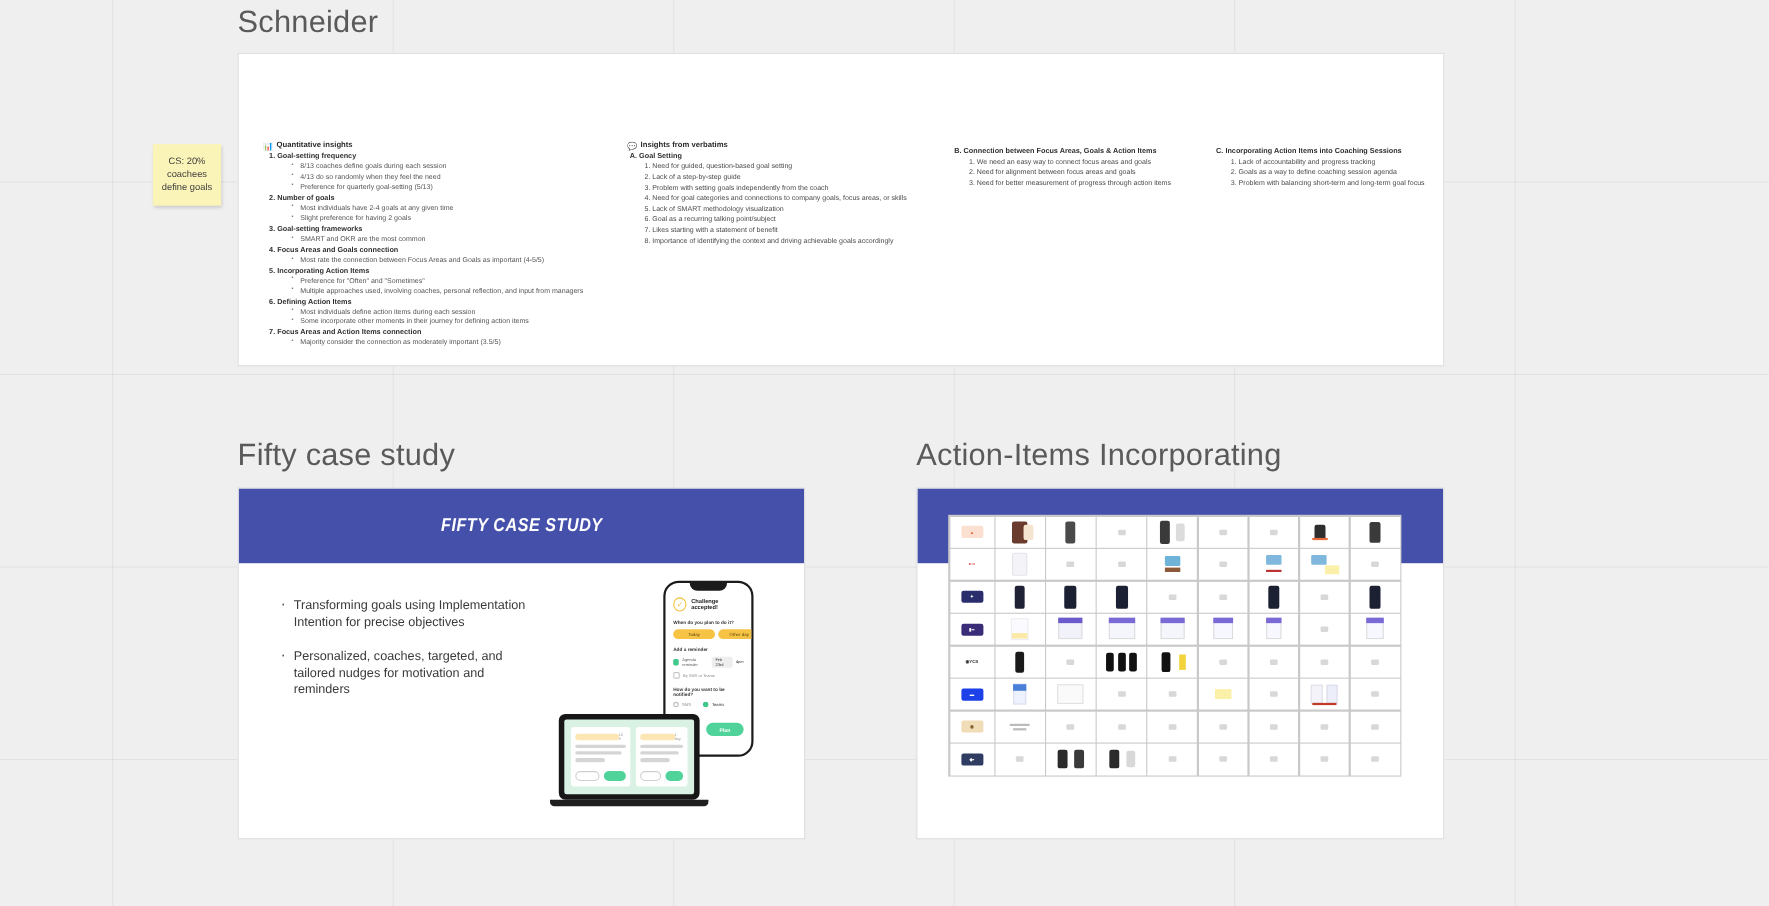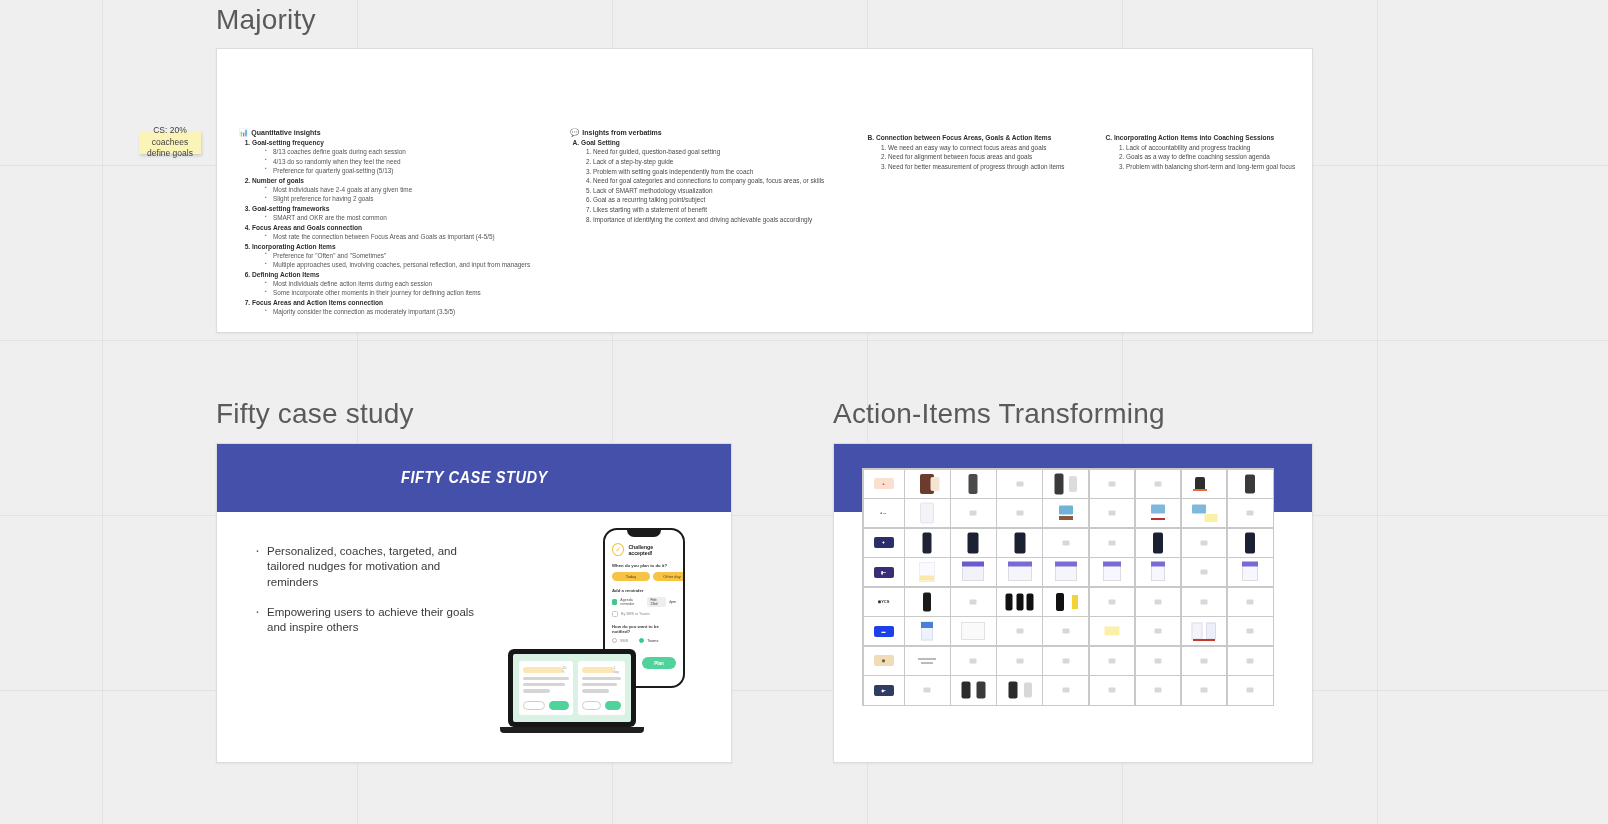--- a/index.html
+++ b/index.html
@@ -195,25 +195,25 @@
     width: 20px; height: 11px; border-radius: 2px;
     display:flex; align-items:center; justify-content:center;
     font-size: 4px; color:#fff; font-weight:700; overflow:hidden;
   }
 </style>
 </head>
 <body>
 
 <div id="canvas">
 
-  <div class="board-title" style="left:216px; top:4px;">Majority</div>
+  <div class="board-title" style="left:216px; top:4px;">Schneider</div>
   <div class="board-title" style="left:216px; top:398px;">Fifty case study</div>
-  <div class="board-title" style="left:833px; top:398px;">Action-Items Transforming</div>
-
-  <div class="sticky" style="left:139px; top:131px; width:62px; height:23px;">
+  <div class="board-title" style="left:833px; top:398px;">Action-Items Incorporating</div>
+
+  <div class="sticky" style="left:139px; top:131px; width:62px; height:56px;">
     <span>CS: 20% coachees define goals</span>
   </div>
 
   <div class="frame" style="left:216px; top:48px; width:1097px; height:285px;">
 
 
     <div class="ins-body" style="top:70px; height:215px;">
 
       <div class="ins-col" style="left:22px; width:320px;">
         <div class="ins-head">
@@ -312,22 +312,22 @@
     </div>
   </div>
 
   <div class="frame" style="left:216px; top:443px; width:516px; height:320px;">
 
     <div class="frame-header" style="height:68px;">
       <span style="font-size:17px;">FIFTY CASE STUDY</span>
     </div>
 
     <ul class="fcs-bullets" style="top:100px;">
+      <li>Transforming goals using Implementation Intention for precise objectives</li>
       <li>Personalized, coaches, targeted, and tailored nudges for motivation and reminders</li>
-      <li>Empowering users to achieve their goals and inspire others</li>
     </ul>
 
     <div class="phone" style="left:386px; top:84px; width:82px; height:160px;">
       <div class="phone-notch"></div>
       <div style="padding:13px 7px 6px 7px; display:flex; flex-direction:column; gap:4px;">
         <div class="ph-row">
           <div class="ph-badge">✓</div>
           <div class="ph-title">Challenge accepted!</div>
         </div>
         <div class="ph-label" style="margin-top:3px;">When do you plan to do it?</div>

